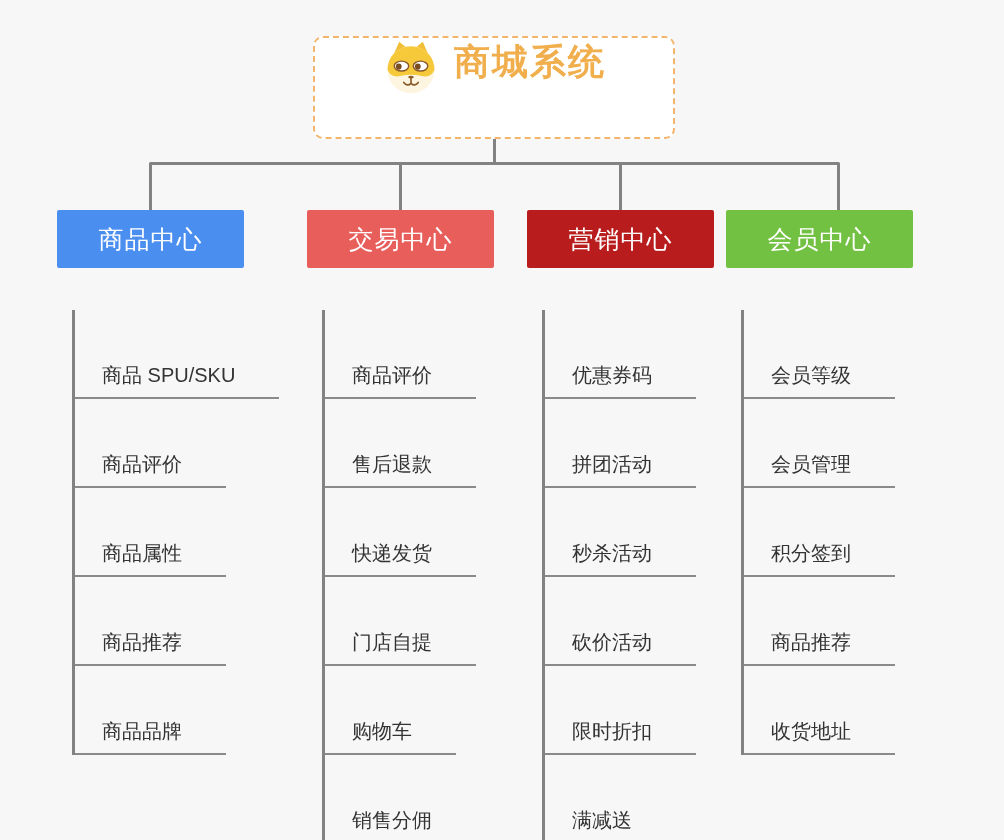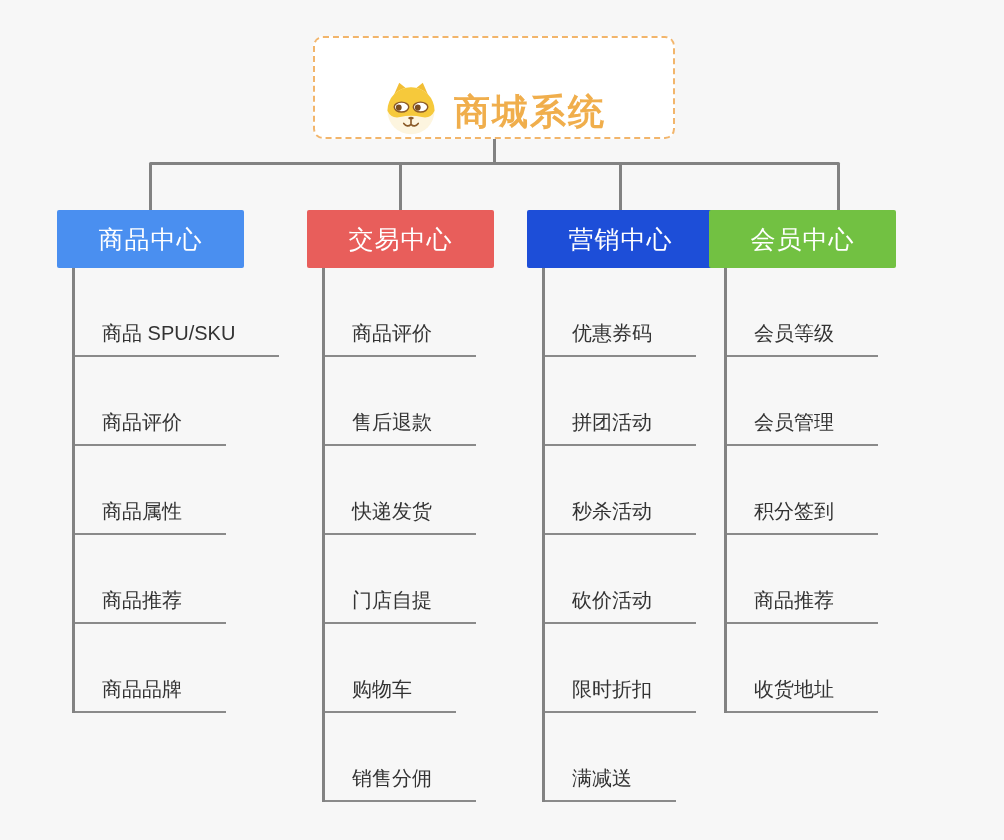--- a/index.html
+++ b/index.html
@@ -19,21 +19,21 @@
     overflow:hidden;
   }
   .canvas{position:relative;width:1004px;height:840px}
 
   
   .root-node{
     position:absolute;left:313px;top:36px;width:362px;height:103px;
     background:var(--root-bg);
     border:2px dashed var(--root-border);
     border-radius:10px;
-    display:flex;align-items:flex-end;justify-content:center;gap:14px;
+    display:flex;align-items:flex-start;justify-content:center;gap:14px;
     cursor:pointer;
   }
   .root-title{
     color:var(--root-text);
     font-size:36px;font-weight:bold;letter-spacing:2px;
     white-space:nowrap;
   }
   .root-icon{width:58px;height:58px;flex:0 0 auto}
 
   
@@ -50,20 +50,21 @@
   .branch{position:absolute;top:210px;width:187px}
   .branch-header{
     height:58px;border-radius:2px;
     display:flex;align-items:center;justify-content:center;
     color:#ffffff;font-size:25px;letter-spacing:1px;
     cursor:pointer;white-space:nowrap;
   }
   .branch-items{
     margin-left:15px;
     border-left:3px solid var(--connector);
+    margin-top:42px;
   }
   .item-row{
     height:89px;
     display:flex;align-items:flex-end;
   }
   .item{
     display:inline-block;
     font-size:20px;color:var(--item-text);
     padding:0 44px 8px 27px;
     border-bottom:2px solid var(--underline);
@@ -145,21 +146,21 @@
           <div class="item-row">
             <span class="item">购物车</span>
           </div>
           <div class="item-row">
             <span class="item">销售分佣</span>
           </div>
         </div>
     </div>
 
     <div class="branch" style="left: 527px;">
-      <div class="branch-header" style="background: #1d4ed8;">营销中心</div>
+      <div class="branch-header" style="background: #b91c1c;">营销中心</div>
       <div class="branch-items">
           <div class="item-row">
             <span class="item">优惠券码</span>
           </div>
           <div class="item-row">
             <span class="item">拼团活动</span>
           </div>
           <div class="item-row">
             <span class="item">秒杀活动</span>
           </div>
@@ -168,21 +169,21 @@
           </div>
           <div class="item-row">
             <span class="item">限时折扣</span>
           </div>
           <div class="item-row">
             <span class="item">满减送</span>
           </div>
         </div>
     </div>
 
-    <div class="branch" style="left: 709px;">
+    <div class="branch" style="left: 726px;">
       <div class="branch-header" style="background: rgb(114, 193, 66);">会员中心</div>
       <div class="branch-items">
           <div class="item-row">
             <span class="item">会员等级</span>
           </div>
           <div class="item-row">
             <span class="item">会员管理</span>
           </div>
           <div class="item-row">
             <span class="item">积分签到</span>

